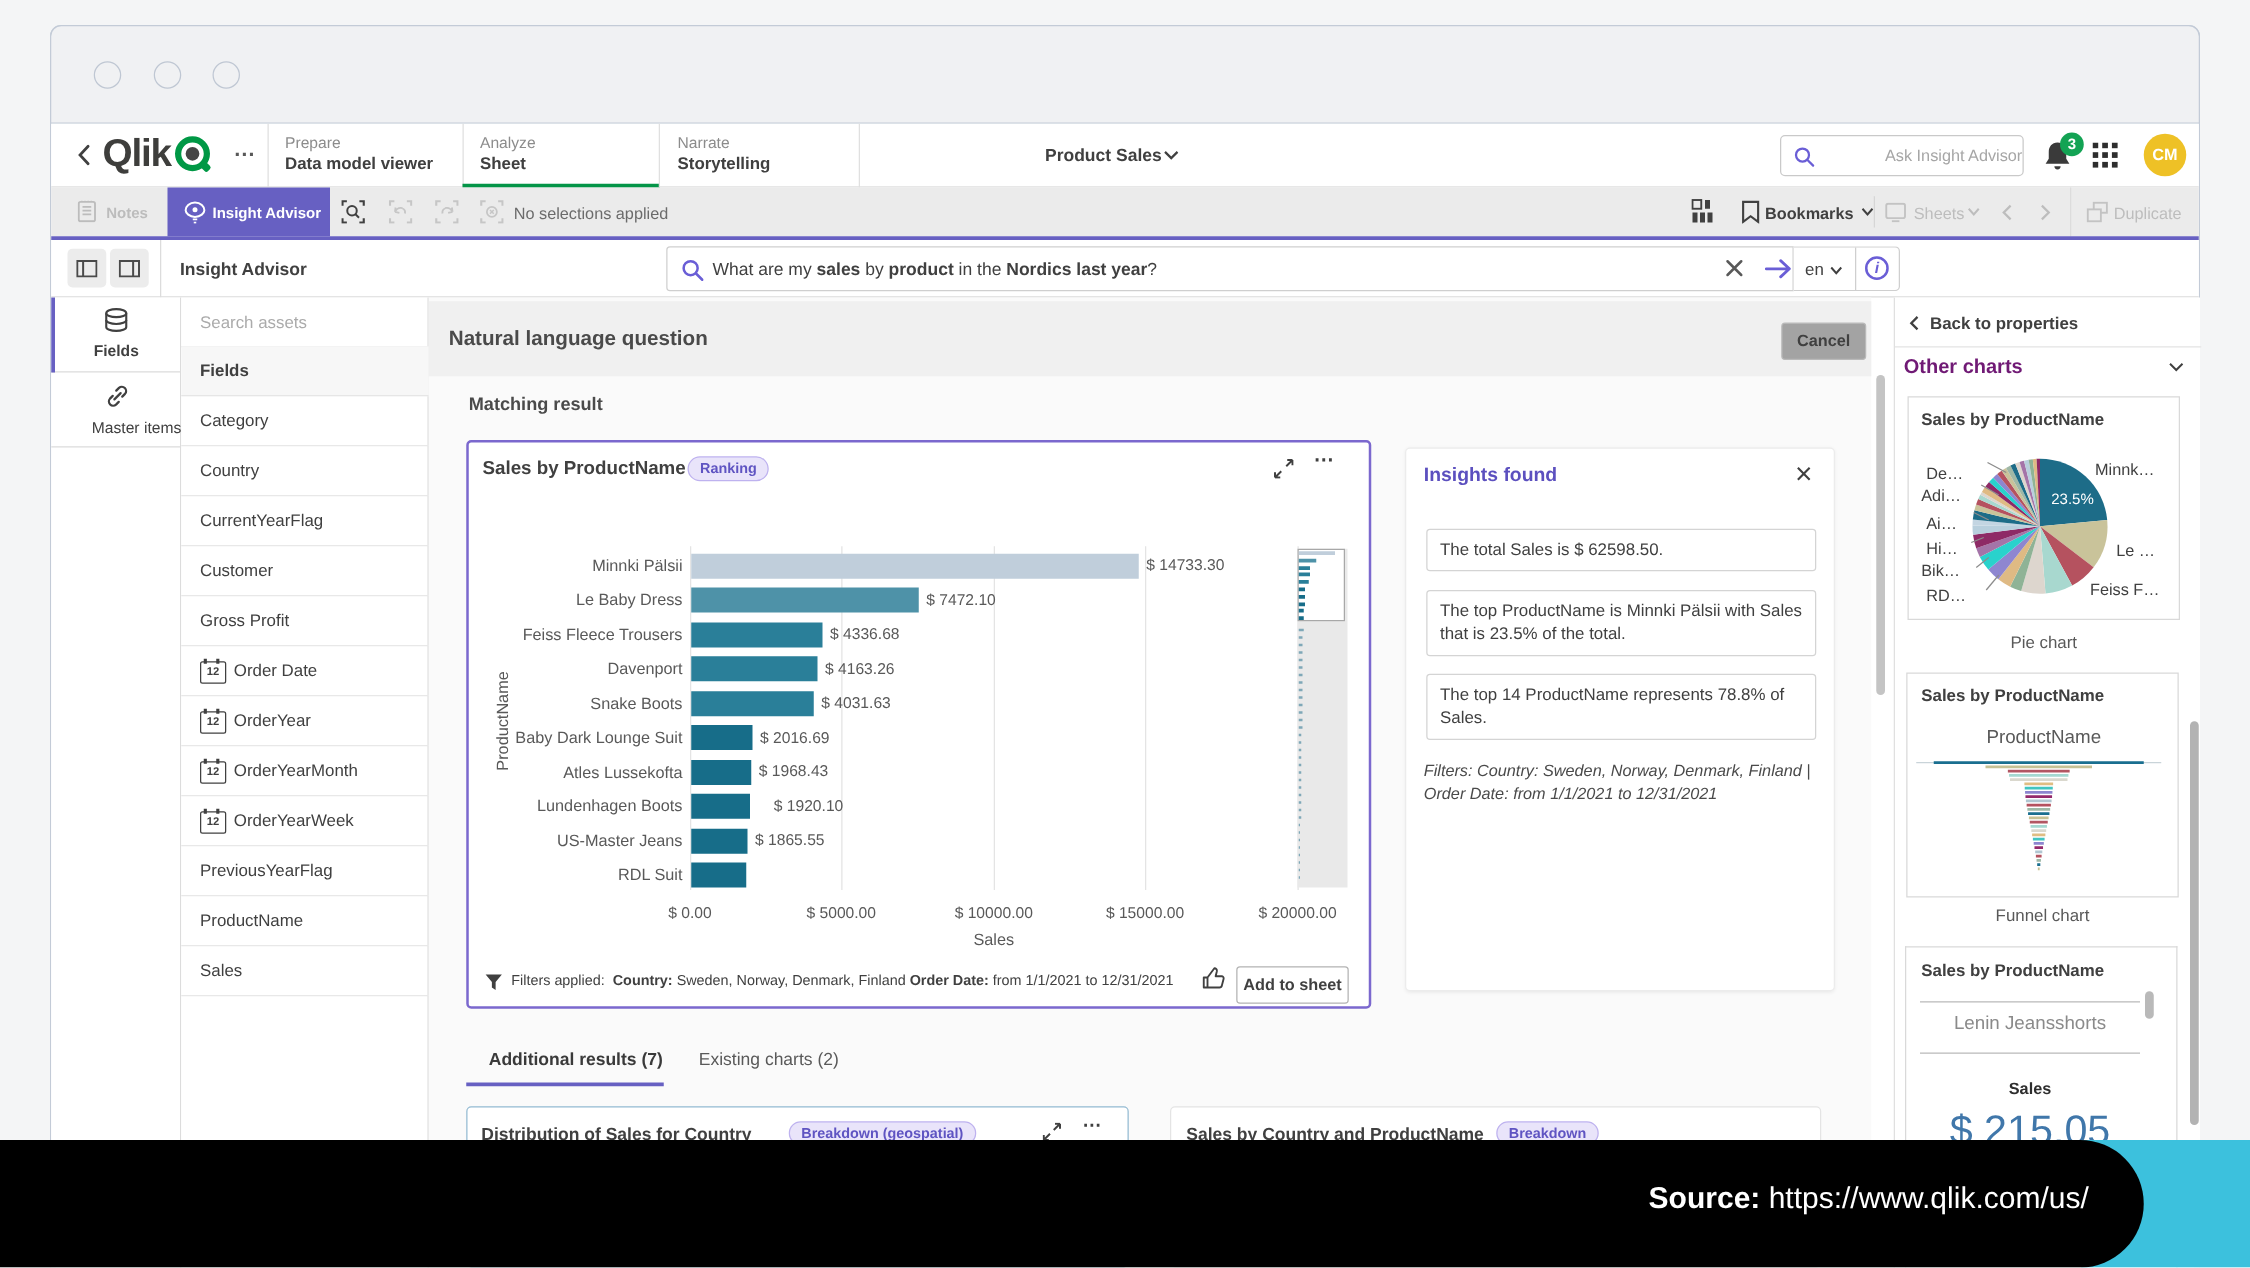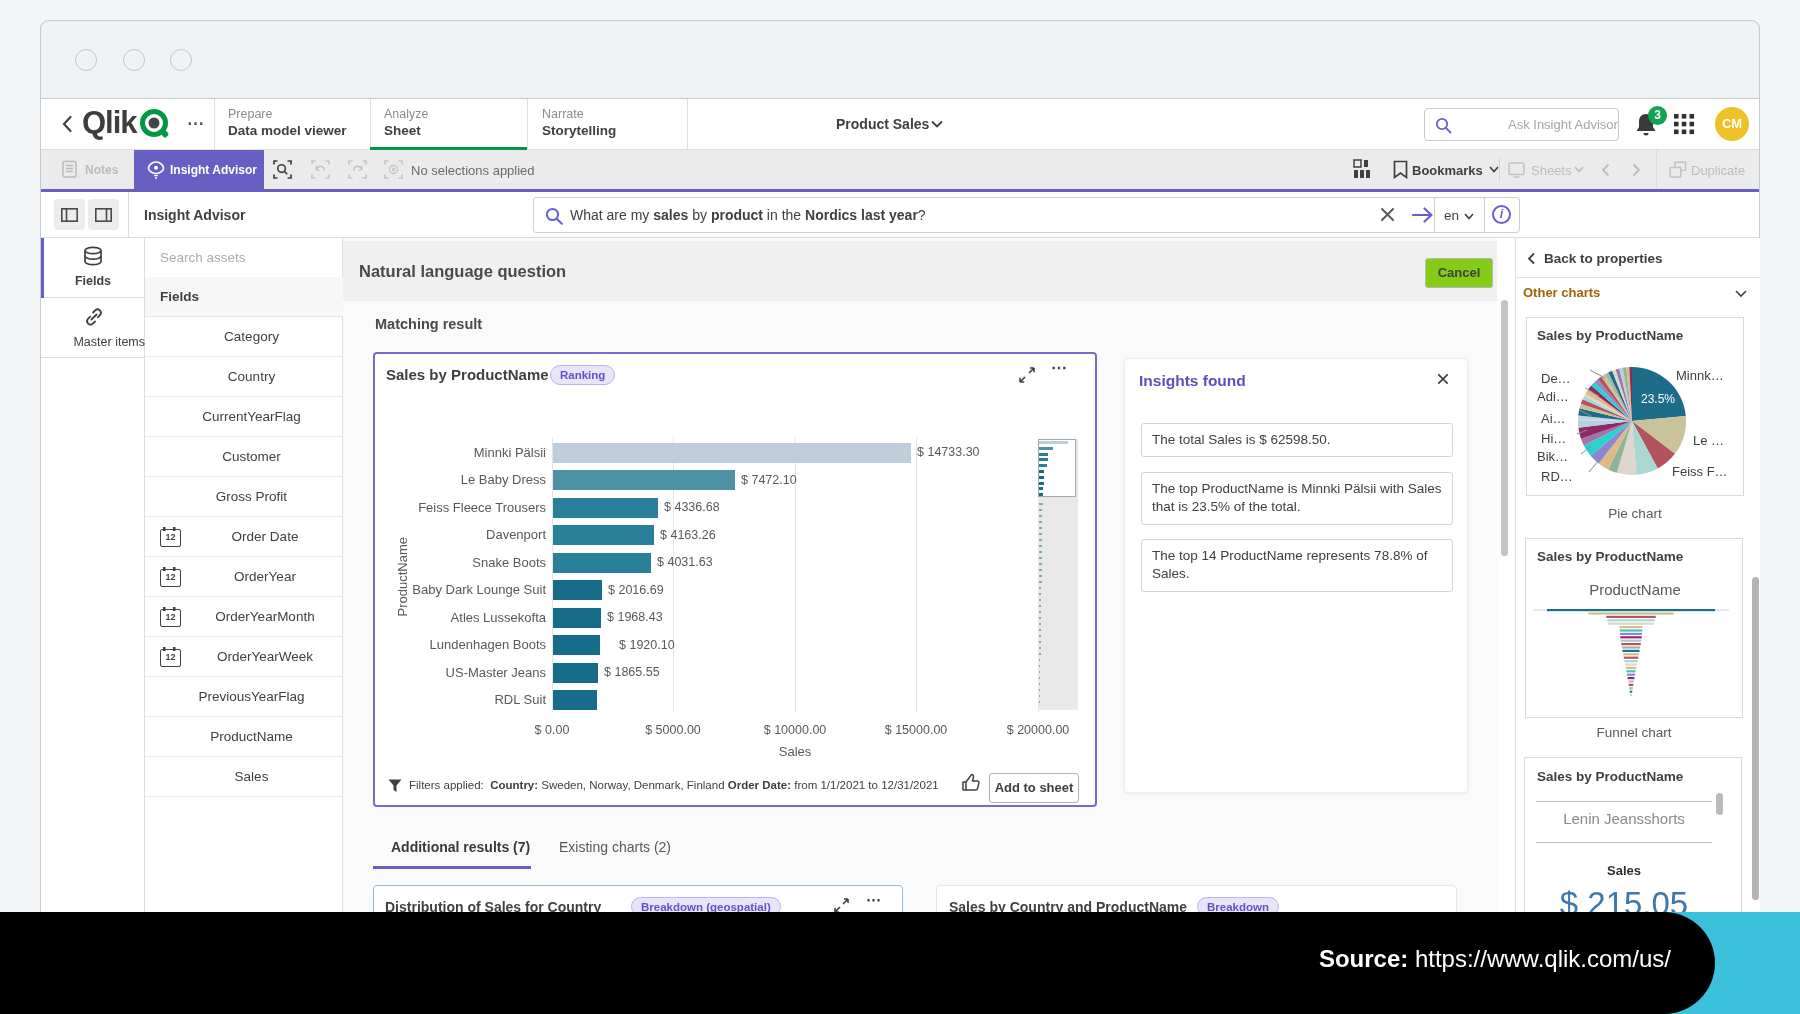--- a/index.html
+++ b/index.html
@@ -1,19 +1,19 @@
 <!DOCTYPE html>
 <html><head>
 <meta charset="utf-8">
 <style>
   * { margin:0; padding:0; box-sizing:border-box; }
   html,body { width:1800px; height:1014px; overflow:hidden; }
   body { background:#f4f5f6; font-family:"Liberation Sans", sans-serif; position:relative; }
   .abs { position:absolute; }
-  .arow { left:0; width:198px; height:40px; border-bottom:1px solid #e8e8e8; font-size:13.5px; color:#404040; line-height:40px; padding-left:15px;text-align:center; }
+  .arow { left:0; width:198px; height:40px; border-bottom:1px solid #e8e8e8; font-size:13.5px; color:#404040; line-height:40px; padding-left:15px; }
   .arow.cal { padding-left:42px; }
   .arow.cal::before { content:""; position:absolute; left:15px; top:10px; width:19px; height:19px;
     background:
       linear-gradient(#404040,#404040) 3px 0/2.5px 4px no-repeat,
       linear-gradient(#404040,#404040) 12.5px 0/2.5px 4px no-repeat;
   }
   .arow.cal::after { content:"12"; position:absolute; left:15px; top:12px; width:19px; height:16px; border:1.7px solid #404040; border-radius:2px; font-size:9px; font-weight:bold; color:#404040; text-align:center; line-height:15px; letter-spacing:0; }
   .ylab { left:0; width:171px; text-align:right; font-size:13px; color:#595959; }
   .ibox { left:16px; width:312px; border:1px solid #d4d4d4; border-radius:3px; font-size:13.5px; color:#404040; line-height:18px; }
   .vlab { font-size:12.5px; color:#595959; }
@@ -237,21 +237,21 @@
   <div class="abs arow cal" style="top:359px;">OrderYearMonth</div>
   <div class="abs arow cal" style="top:399px;">OrderYearWeek</div>
   <div class="abs arow" style="top:439px;">PreviousYearFlag</div>
   <div class="abs arow" style="top:479px;">ProductName</div>
   <div class="abs arow" style="top:519px;">Sales</div>
 </div>
 
 <div class="abs" style="left:343px; top:238px; width:1154px; height:776px; background:#fafafa;">
   <div class="abs" style="left:0; top:3px; width:1154px; height:60px; background:#f0f0f0;">
     <div class="abs" style="left:16px; top:21px; font-size:16.5px; font-weight:bold; color:#4a4a4a;">Natural language question</div>
-    <div class="abs" style="left:1082px; top:17px; width:68px; height:30px; background:#84cc16; border:1px solid #b9b9b9; border-radius:3px; text-align:center; line-height:28px; font-size:13px; font-weight:bold; color:#404040;">Cancel</div>
+    <div class="abs" style="left:1082px; top:17px; width:68px; height:30px; background:#a3a3a3; border:1px solid #b9b9b9; border-radius:3px; text-align:center; line-height:28px; font-size:13px; font-weight:bold; color:#404040;">Cancel</div>
   </div>
   <div class="abs" style="left:32px; top:78px; font-size:14.5px; font-weight:bold; color:#4a4a4a;">Matching result</div>
   <div id="maincard" class="abs" style="left:30px; top:114px; width:724px; height:455px; background:#fff; border:2px solid #7b68ce; border-radius:4px;">
     <div class="abs" style="left:11px; top:12px; font-size:15px; font-weight:bold; color:#404040;">Sales by ProductName</div>
     <div class="abs" style="left:175px; top:11px; height:20px; padding:0 9px; background:#e9e4fa; border:1px solid #beb2ef; border-radius:11px; font-size:11.5px; font-weight:bold; color:#5f54c2; line-height:19px;">Ranking</div>
     <svg class="abs" style="left:644px; top:13px;" width="16" height="16" viewBox="0 0 16 16">
         <g stroke="#404040" stroke-width="1.6" fill="none">
           <path d="M10 6 L15 1 M15 1 h-4.2 M15 1 v4.2"></path>
           <path d="M6 10 L1 15 M1 15 h4.2 M1 15 v-4.2"></path>
         </g>
@@ -362,20 +362,21 @@
     <div class="abs" style="left:614px; top:419px; width:90px; height:30px; background:#fff; border:1px solid #b3b3b3; border-radius:3px; text-align:center; line-height:28px; font-size:13px; font-weight:bold; color:#404040;">Add to sheet</div>
   </div>
   <div id="insights" class="abs" style="left:781px; top:120px; width:344px; height:435px; background:#fff; border:1px solid #ececec; border-radius:4px; box-shadow:0 1px 3px rgba(0,0,0,0.06);">
     <div class="abs" style="left:14px; top:13px; font-size:15.5px; font-weight:bold; color:#5c50bf;">Insights found</div>
     <svg class="abs" style="left:312px; top:14px;" width="12" height="12" viewBox="0 0 14 14">
         <path d="M1.5 1.5 L12.5 12.5 M12.5 1.5 L1.5 12.5" stroke="#404040" stroke-width="2"></path>
       </svg>
     <div class="abs ibox" style="top:64px; height:34px; line-height:32px; padding:0 10px;">The total Sales is $ 62598.50.</div>
     <div class="abs ibox" style="top:113px; height:53px; padding:7px 10px;">The top ProductName is Minnki Pälsii with Sales that is 23.5% of the total.</div>
     <div class="abs ibox" style="top:180px; height:53px; padding:7px 10px;">The top 14 ProductName represents 78.8% of Sales.</div>
+    <div class="abs" style="left:14px; top:249px; width:332px; font-size:13px; font-style:italic; color:#4a4a4a; line-height:18px;">Filters: Country: Sweden, Norway, Denmark, Finland |<br>Order Date: from 1/1/2021 to 12/31/2021</div>
   </div>
 
   <div class="abs" style="left:48px; top:601px; font-size:14px; font-weight:bold; color:#3a3a3a;">Additional results (7)</div>
   <div class="abs" style="left:216px; top:601px; font-size:14px; color:#595959;">Existing charts (2)</div>
   <div class="abs" style="left:30px; top:628px; width:158px; height:3px; background:#6760c2;"></div>
 
   <div class="abs" style="left:30px; top:647px; width:530px; height:129px; background:#fff; border:1.5px solid #93bad2; border-radius:4px;">
     <div class="abs" style="left:11px; top:13px; font-size:14px; font-weight:bold; color:#404040;">Distribution of Sales for Country</div>
     <div class="abs" style="left:257px; top:11px; height:19px; padding:0 9px; background:#e9e4fa; border:1px solid #beb2ef; border-radius:10px; font-size:11.5px; font-weight:bold; color:#5f54c2; line-height:18px;">Breakdown (geospatial)</div>
     <svg class="abs" style="left:460px; top:12px;" width="15" height="15" viewBox="0 0 15 15">
@@ -393,21 +394,21 @@
 </div>
 
 <div class="abs" style="left:1501px; top:300px; width:7px; height:256px; background:#c4c4c4; border-radius:4px;"></div>
 
 <div id="rightpanel" class="abs" style="left:1515px; top:238px; width:245px; height:776px; background:#fff; border-left:1px solid #e0e0e0;padding-left:48px;">
     <svg class="abs" style="left:11px; top:14px;" width="9" height="13" viewBox="0 0 9 13">
       <path d="M7 1.5 L2 6.5 L7 11.5" stroke="#404040" stroke-width="1.8" fill="none"></path>
     </svg>
     <div class="abs" style="left:28px; top:13px; font-size:13.5px; font-weight:bold; color:#404040;">Back to properties</div>
     <div class="abs" style="left:0; top:39px; width:245px; height:1px; background:#e3e3e3;"></div>
-    <div class="abs" style="left:7px; top:47px; font-size:13px; font-weight:bold; color:#a16207;">Other charts</div>
+    <div class="abs" style="left:7px; top:47px; font-size:16px; font-weight:bold; color:#701a75;">Other charts</div>
     <svg class="abs" style="left:219px; top:52px;" width="12" height="8" viewBox="0 0 12 8">
       <path d="M1 1 L6 6 L11 1" stroke="#404040" stroke-width="1.6" fill="none"></path>
     </svg>
 
     <div class="abs" style="left:10px; top:79px; width:218px; height:179px; background:#fff; border:1px solid #d9d9d9;">
       <div class="abs" style="left:10px; top:10px; font-size:13.5px; font-weight:bold; color:#404040;">Sales by ProductName</div>
       <svg class="abs" style="left:0; top:0;" width="218" height="179" viewBox="0 0 218 179">
       <path d="M105.0,103.0 L105.00,49.00 A54,54 0 0 1 158.76,97.92 Z" fill="#1d6c88"></path>
       <path d="M105.0,103.0 L158.76,97.92 A54,54 0 0 1 147.88,135.83 Z" fill="#c9c39a"></path>
       <path d="M105.0,103.0 L147.88,135.83 A54,54 0 0 1 130.72,150.48 Z" fill="#b5525f"></path>

